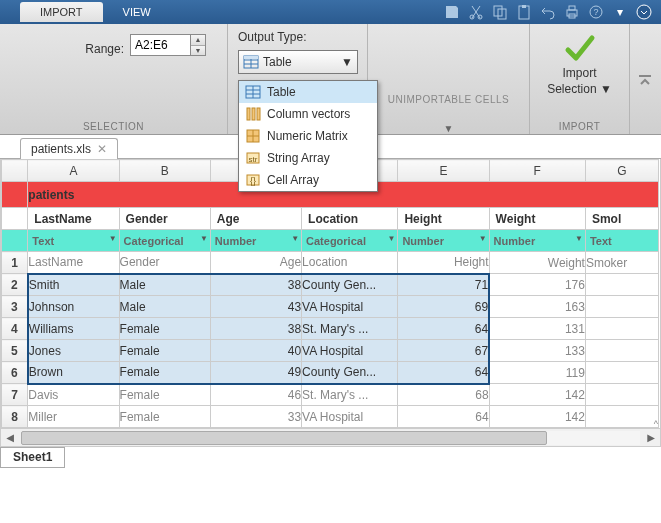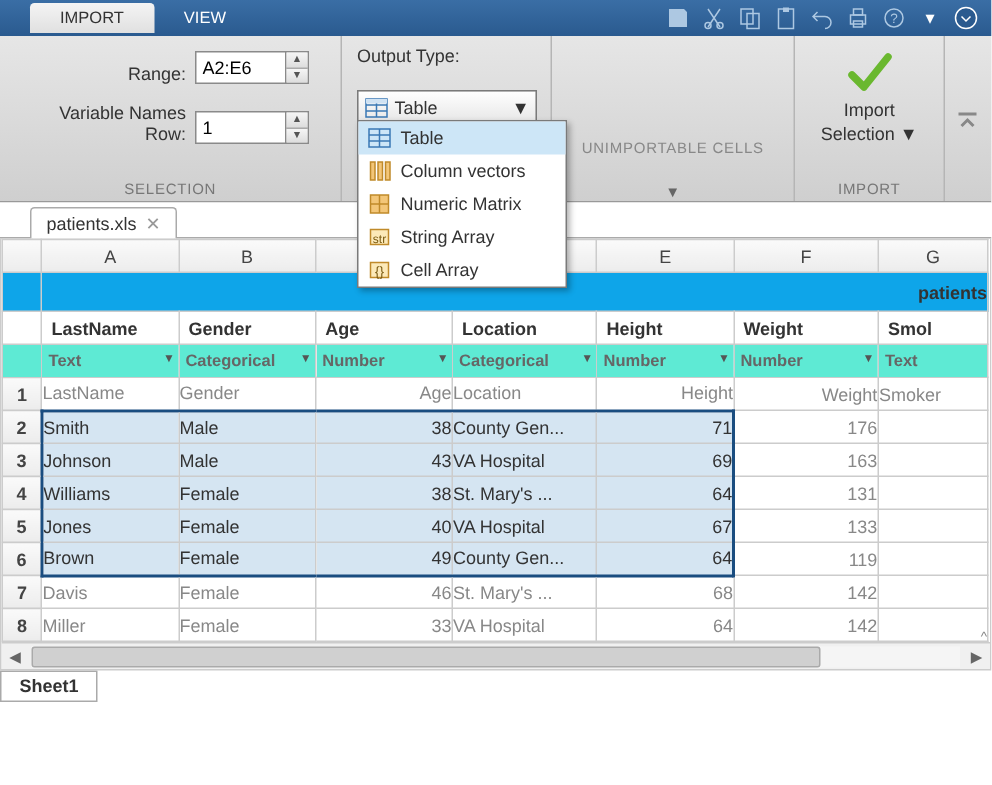--- a/index.html
+++ b/index.html
@@ -8,21 +8,21 @@
   .tabs-row { display: flex; align-items: center; height: 24px; background: linear-gradient(to bottom, #3a6ea5, #2a5a8f); padding-left: 20px; }
   .tab { padding: 4px 20px; font-size: 11px; color: #fff; cursor: pointer; }
   .tab.active { background: linear-gradient(to bottom, #f4f4f4, #e0e0e0); color: #333; border-radius: 3px 3px 0 0; }
   .tool-icons { margin-left: auto; display: flex; gap: 2px; padding-right: 6px; align-items: center; }
   .tool-icon { width: 22px; height: 22px; display: flex; align-items: center; justify-content: center; color: #adc8e2; }
   .tool-icon svg { width: 16px; height: 16px; }
   .ribbon { display: flex; height: 110px; background: linear-gradient(to bottom, #e6e6e6, #cfcfcf); }
   .ribbon-section { border-right: 1px solid #b5b5b5; padding: 4px 10px 0 10px; display: flex; flex-direction: column; position: relative; }
   .ribbon-section.last-collapse { border-right: none; width: 30px; align-items: center; justify-content: center; }
   .sec-selection { width: 228px; }
-  .sec-imported { width: 140px; position: relative; gap: 10px; }
+  .sec-imported { width: 140px; position: relative; }
   .sec-unimportable { width: 162px; align-items: center; justify-content: flex-end; }
   .sec-import { width: 100px; align-items: center; }
   .section-label { position: absolute; bottom: 2px; left: 0; right: 0; text-align: center; font-size: 10px; color: #777; letter-spacing: 0.5px; }
   .form-row { display: flex; align-items: flex-end; margin: 6px 0; }
   .form-label { text-align: right; padding-right: 6px; font-size: 12px; color: #333; }
   .sec-selection .form-label { width: 120px; }
   .input-combo { display: flex; }
   .text-input { width: 60px; height: 22px; font-size: 12px; padding: 2px 4px; border: 1px solid #8a8a8a; border-right: none; background: #fff; }
   .spinner { display: flex; flex-direction: column; width: 16px; border: 1px solid #8a8a8a; }
   .spinner div { flex: 1; background: linear-gradient(to bottom, #f5f5f5, #ddd); display: flex; align-items: center; justify-content: center; font-size: 7px; color: #555; cursor: pointer; }
@@ -46,21 +46,21 @@
   .grid { border-collapse: collapse; width: 658px; table-layout: fixed; }
   .grid th, .grid td { border: 1px solid #ccc; font-size: 12px; padding: 0; height: 22px; }
   .col-row { width: 26px; }
   .col-a, .col-b { width: 90px; }
   .col-c { width: 90px; }
   .col-d { width: 95px; }
   .col-e { width: 90px; }
   .col-f { width: 95px; }
   .col-g { width: 72px; }
   .colhdr { background: linear-gradient(to bottom,#fafafa,#ececec); text-align: center; font-weight: normal; color: #444; }
-  .tabname-row th { background: #0ea5e9; border-top: none; text-align: right; font-weight: bold; height: 26px; }
+  .tabname-row th { background: #ef4444; border-top: none; text-align: left; font-weight: bold; height: 26px; }
   .varname-row th { background: #fff; font-weight: bold; text-align: left; padding: 2px 6px; }
   .type-row th { background: #5eead4; font-weight: bold; color: #666; text-align: left; padding: 0 4px; position: relative; font-size: 11px; }
   .type-dd { position: absolute; right: 2px; top: 4px; font-size: 8px; color: #555; }
   .rowhdr { background: linear-gradient(to bottom,#fafafa,#ececec); text-align: center; color: #444; font-size: 12px; }
   .cell { padding: 2px 4px; color: #888; background: #fff; white-space: nowrap; overflow: hidden; }
   .cell.num { text-align: right; }
   .cell.sel { background: #d5e5f2; color: #333; }
   .sel-border-top td.cell.sel { border-top: 2px solid #1a4d80; }
   .sel-border-bottom td.cell.sel { border-bottom: 2px solid #1a4d80; }
   tr.selrow td.cell.sel:first-of-type { border-left: 2px solid #1a4d80; }
@@ -133,30 +133,20 @@
         </div>
     </div>
   </div>
 
   <div class="ribbon">
     <div class="ribbon-section sec-selection">
       <div class="form-row">
         <div class="form-label">Range:</div>
         <div class="input-combo">
           <input class="text-input" value="A2:E6" style="">
-          <div class="spinner">
-              <div>▲</div>
-              <div>▼</div>
-            </div>
-        </div>
-      </div>
-      <div class="form-row">
-        <div class="form-label">Variable Names Row:</div>
-        <div class="input-combo">
-          <input class="text-input" value="1" style="">
           <div class="spinner">
               <div>▲</div>
               <div>▼</div>
             </div>
         </div>
       </div>
       <div class="section-label">SELECTION</div>
     </div>
 
     <div class="ribbon-section sec-imported">

